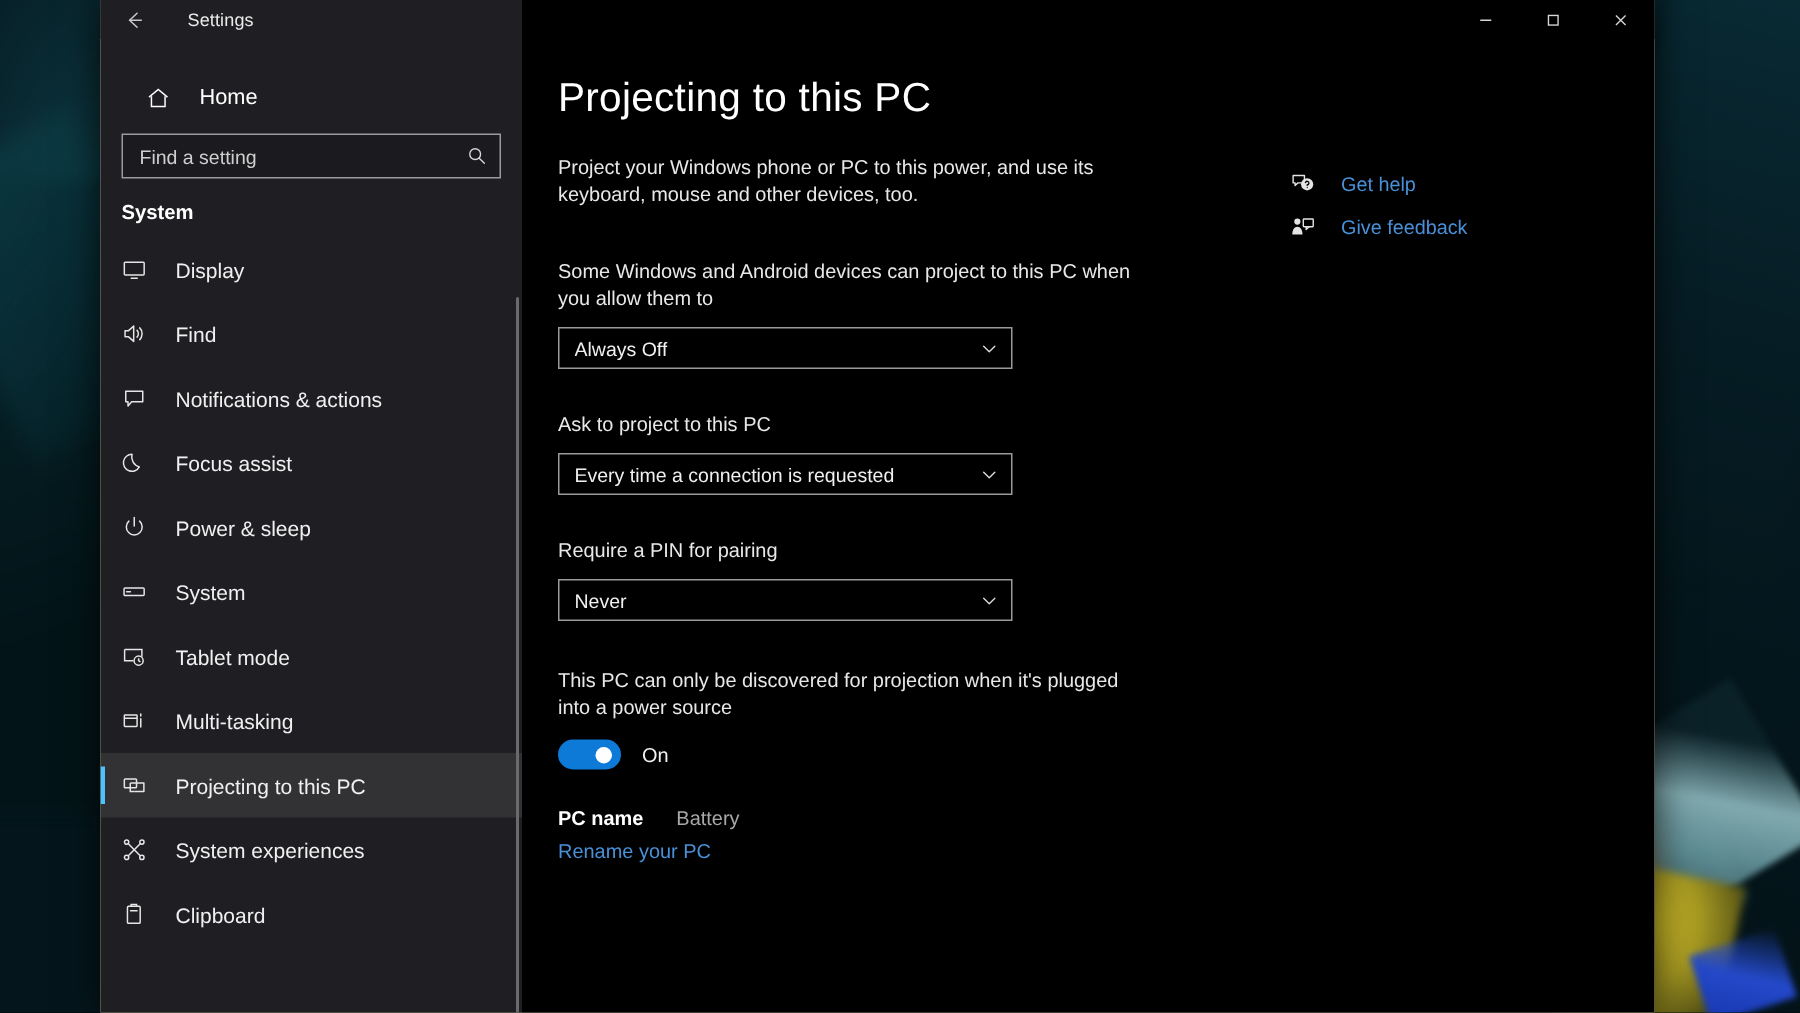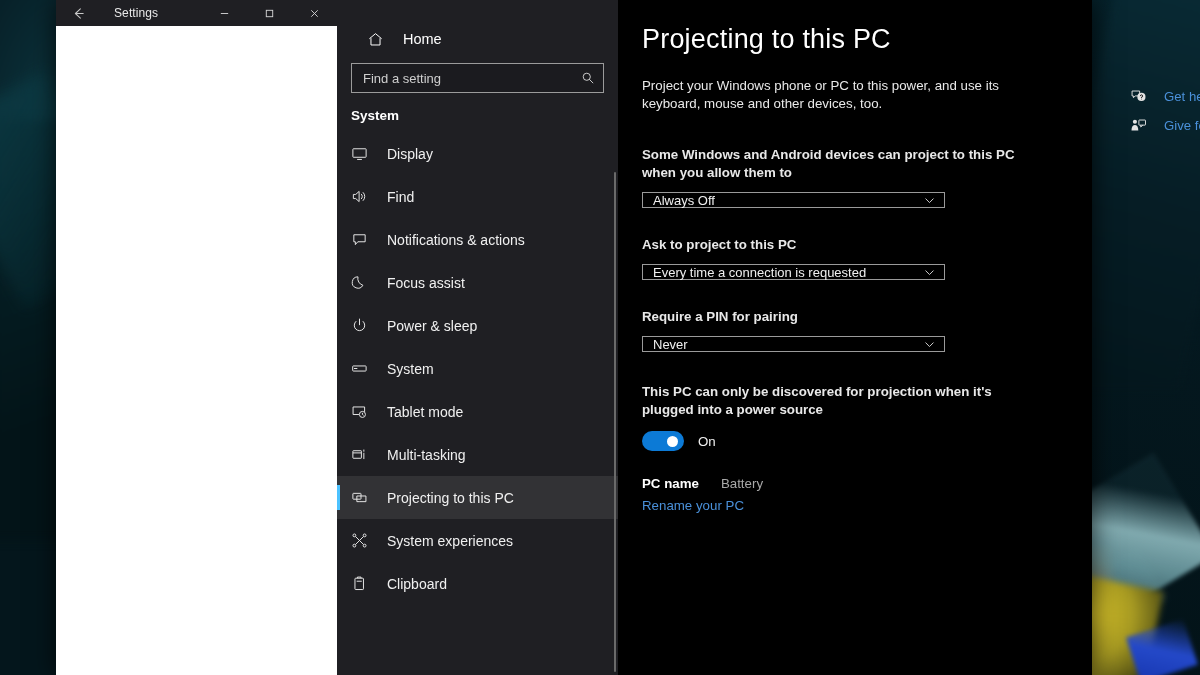--- a/index.html
+++ b/index.html
@@ -82,26 +82,27 @@
   }
   .wp-dark-edge {
     right: 118px; top: 0; width: 26px; height: 675px;
     background: linear-gradient(90deg, rgba(0,0,0,.92), rgba(0,0,0,.55));
     filter: blur(3px);
   }
 
   
   #settings-window {
     position: absolute;
-    left: 56px;
+    left: 67px;
     top: 0;
     width: 1036px;
     height: 675px;
-    background: #ffffff;
+    background: #fef9c3;
     display: flex;
+    flex-direction: column;
     box-shadow: 0 0 24px rgba(0,0,0,.75);
   }
 
   
   .titlebar {
     height: 26px;
     min-height: 26px;
     display: flex;
     align-items: center;
     background: #1b1b1f;
@@ -241,26 +242,25 @@
     line-height: 18px;
     padding: 22px 0 0 24px;
     max-width: 390px;
   }
   .sect { padding-left: 24px; }
   .sect-label {
     color: #e8e8e8;
     font-size: 13.3px;
     line-height: 18px;
     max-width: 390px;
-    font-weight: bold;
   }
   .combo {
     margin-top: 10px;
     width: 303px;
-    height: 16px;
+    height: 28px;
     border: 1px solid #9a9a9a;
     background: #000000;
     display: flex;
     align-items: center;
     justify-content: space-between;
     padding: 0 8px 0 10px;
     box-sizing: border-box;
   }
   .combo .val { font-size: 13px; color: #f0f0f0; white-space: nowrap; overflow: hidden; }
   .combo .chev { color: #dcdcdc; display: flex; align-items: center; }

